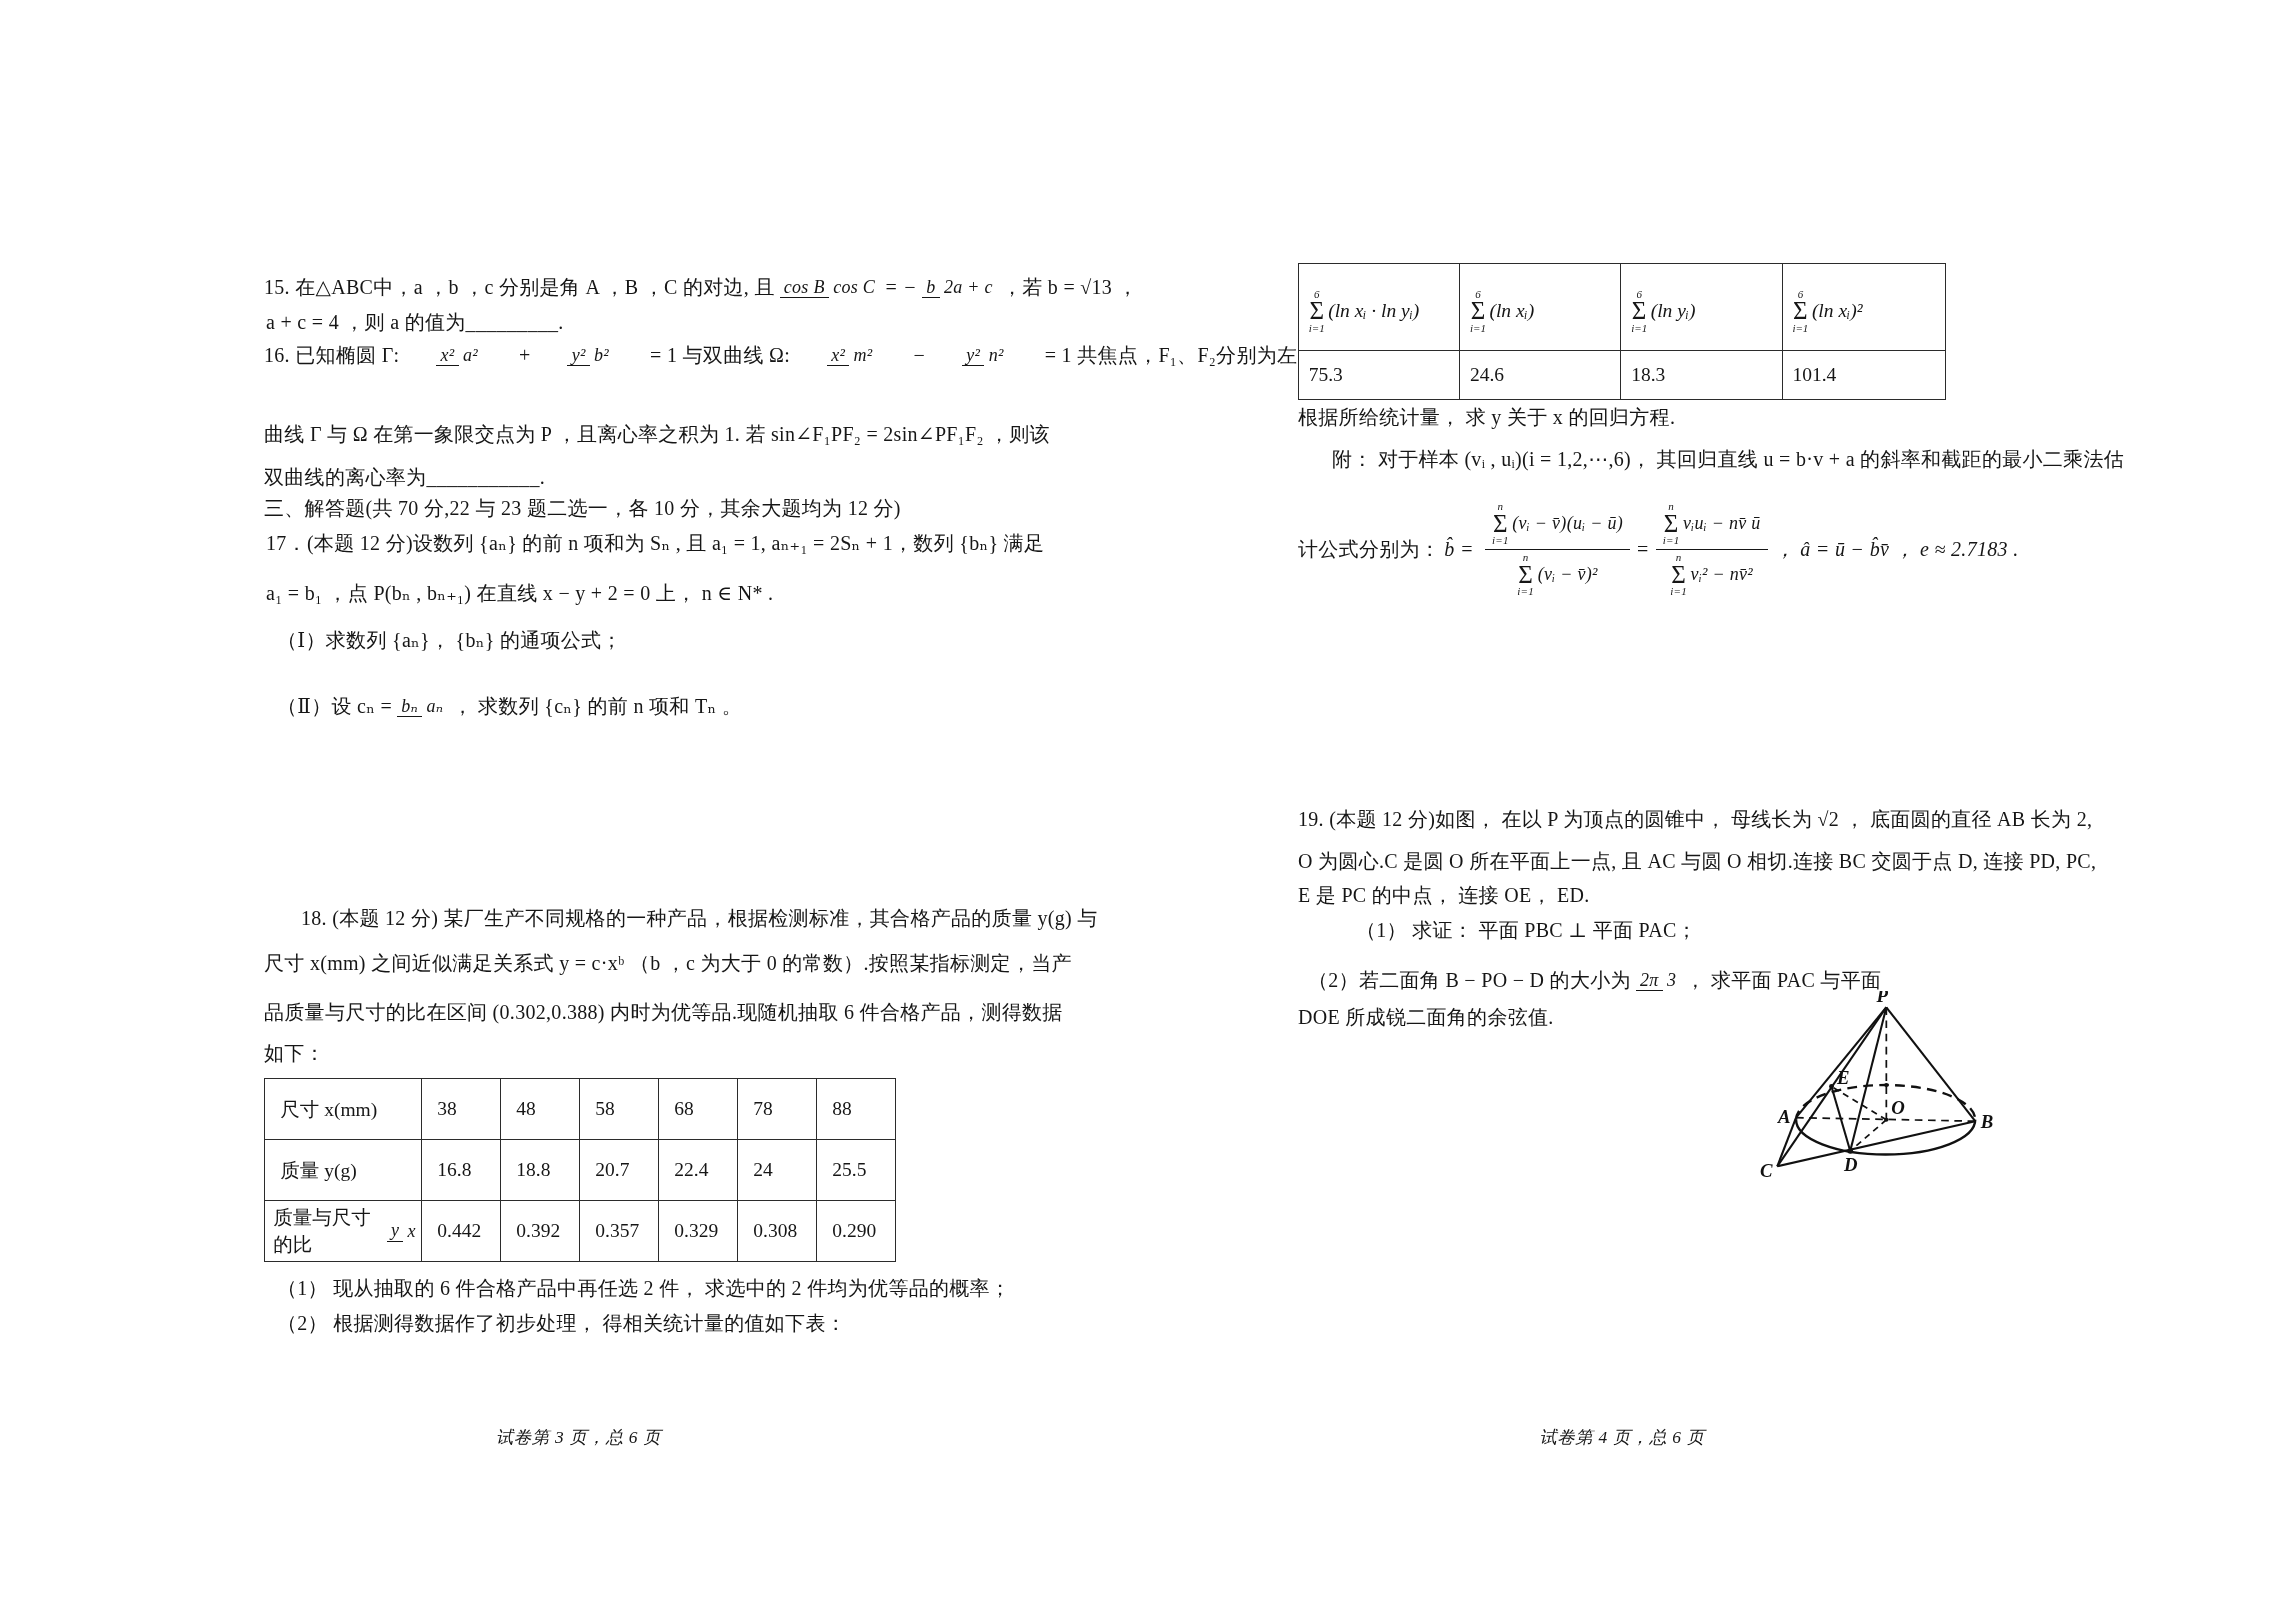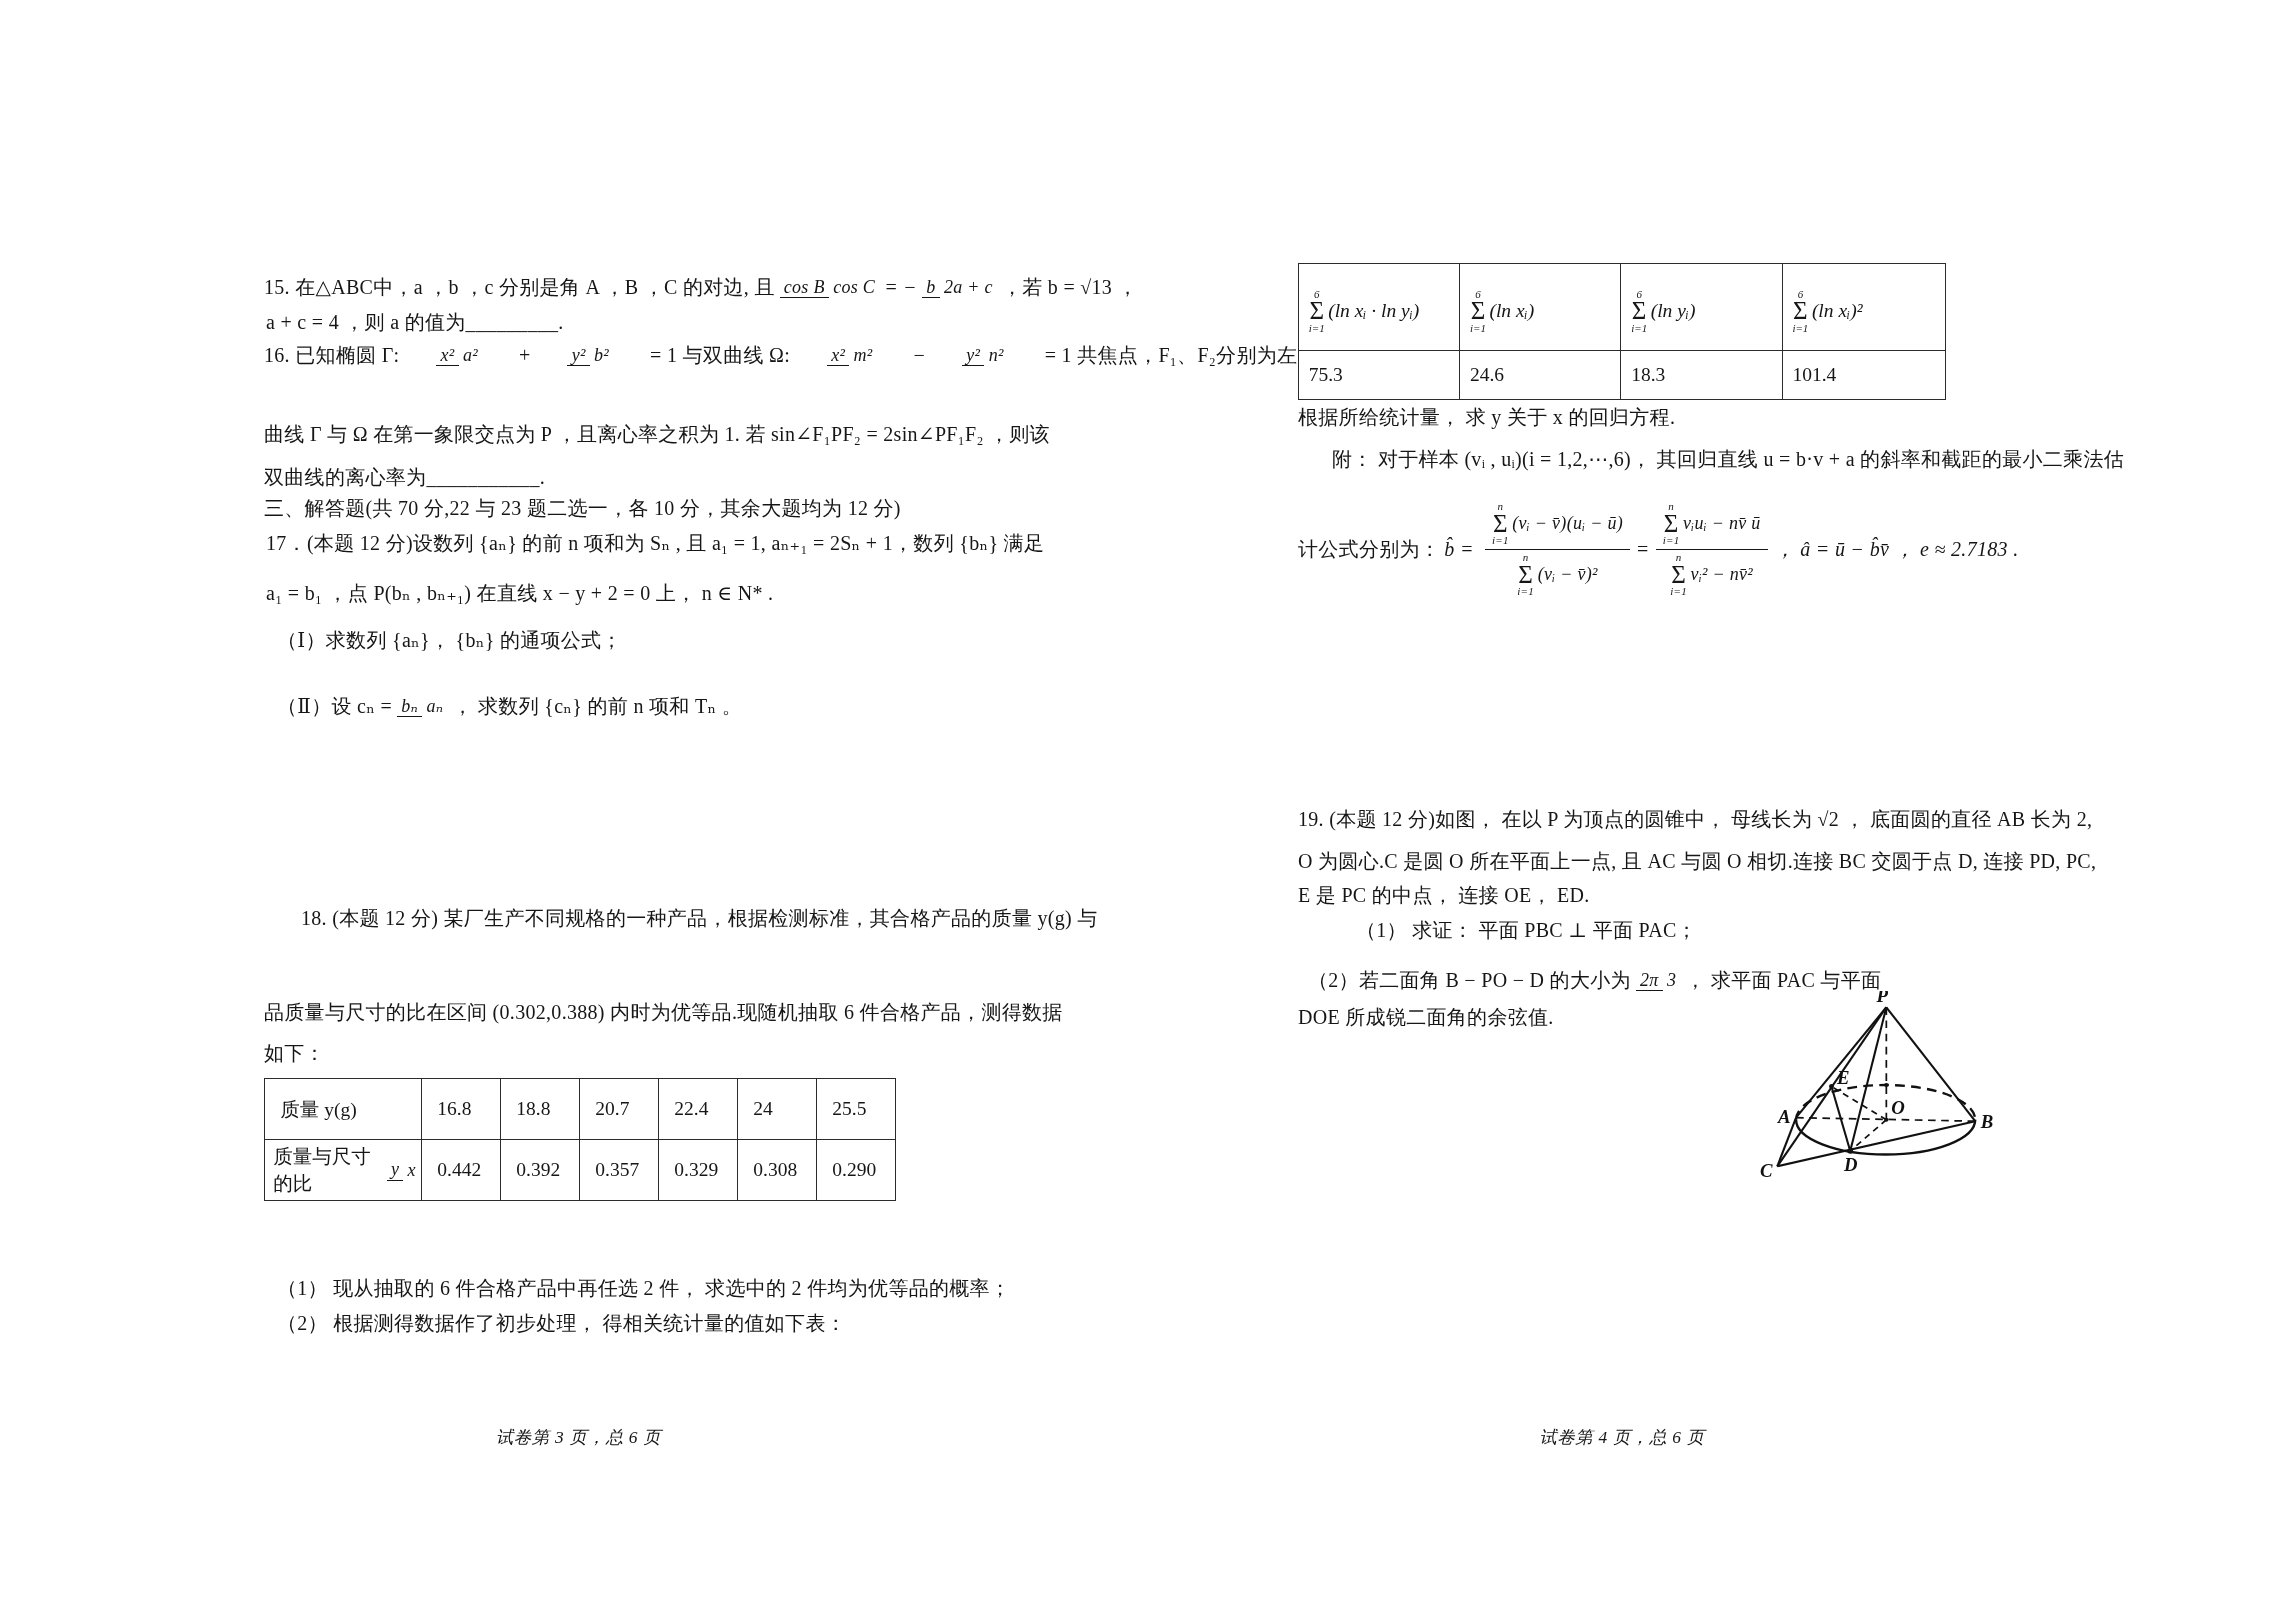--- a/index.html
+++ b/index.html
@@ -136,38 +136,50 @@
     <span class="frac">
         <span class="fnum">bₙ</span>
         <span class="fden">aₙ</span>
       </span>
     <span>，  求数列 {cₙ} 的前 n 项和 Tₙ 。</span>
   </div>
 
   <div class="line" style="left:264px;top:906px;margin-left:37px;">
     <span>18. (本题 12 分) 某厂生产不同规格的一种产品，根据检测标准，其合格产品的质量 y(g) 与</span>
   </div>
+  <div class="line" style="left:264px;top:951px;">
+    <span>尺寸 x(mm) 之间近似满足关系式 y = c·xᵇ （b ，c 为大于 0 的常数）.按照某指标测定，当产</span>
+  </div>
   <div class="line" style="left:264px;top:1000px;">
     <span>品质量与尺寸的比在区间 (0.302,0.388) 内时为优等品.现随机抽取 6 件合格产品，测得数据</span>
   </div>
   <div class="line" style="left:264px;top:1041px;">
     <span>如下：</span>
   </div>
 
   <table class="grid" style="left:264px;top:1078px;width:629px;">
     <colgroup>
         <col style="width:157px">
         <col style="width:79px">
         <col style="width:79px">
         <col style="width:79px">
         <col style="width:79px">
         <col style="width:79px">
         <col style="width:79px">
       </colgroup>
     <tbody>
+        <tr style="height:61px">
+      <td><span>尺寸 x(mm)</span></td>
+      <td><span>38</span></td>
+      <td><span>48</span></td>
+      <td><span>58</span></td>
+      <td><span>68</span></td>
+      <td><span>78</span></td>
+      <td><span>88</span></td>
+    </tr>
     <tr style="height:61px">
       <td><span>质量 y(g)</span></td>
       <td><span>16.8</span></td>
       <td><span>18.8</span></td>
       <td><span>20.7</span></td>
       <td><span>22.4</span></td>
       <td><span>24</span></td>
       <td><span>25.5</span></td>
     </tr>
     <tr style="height:61px">

